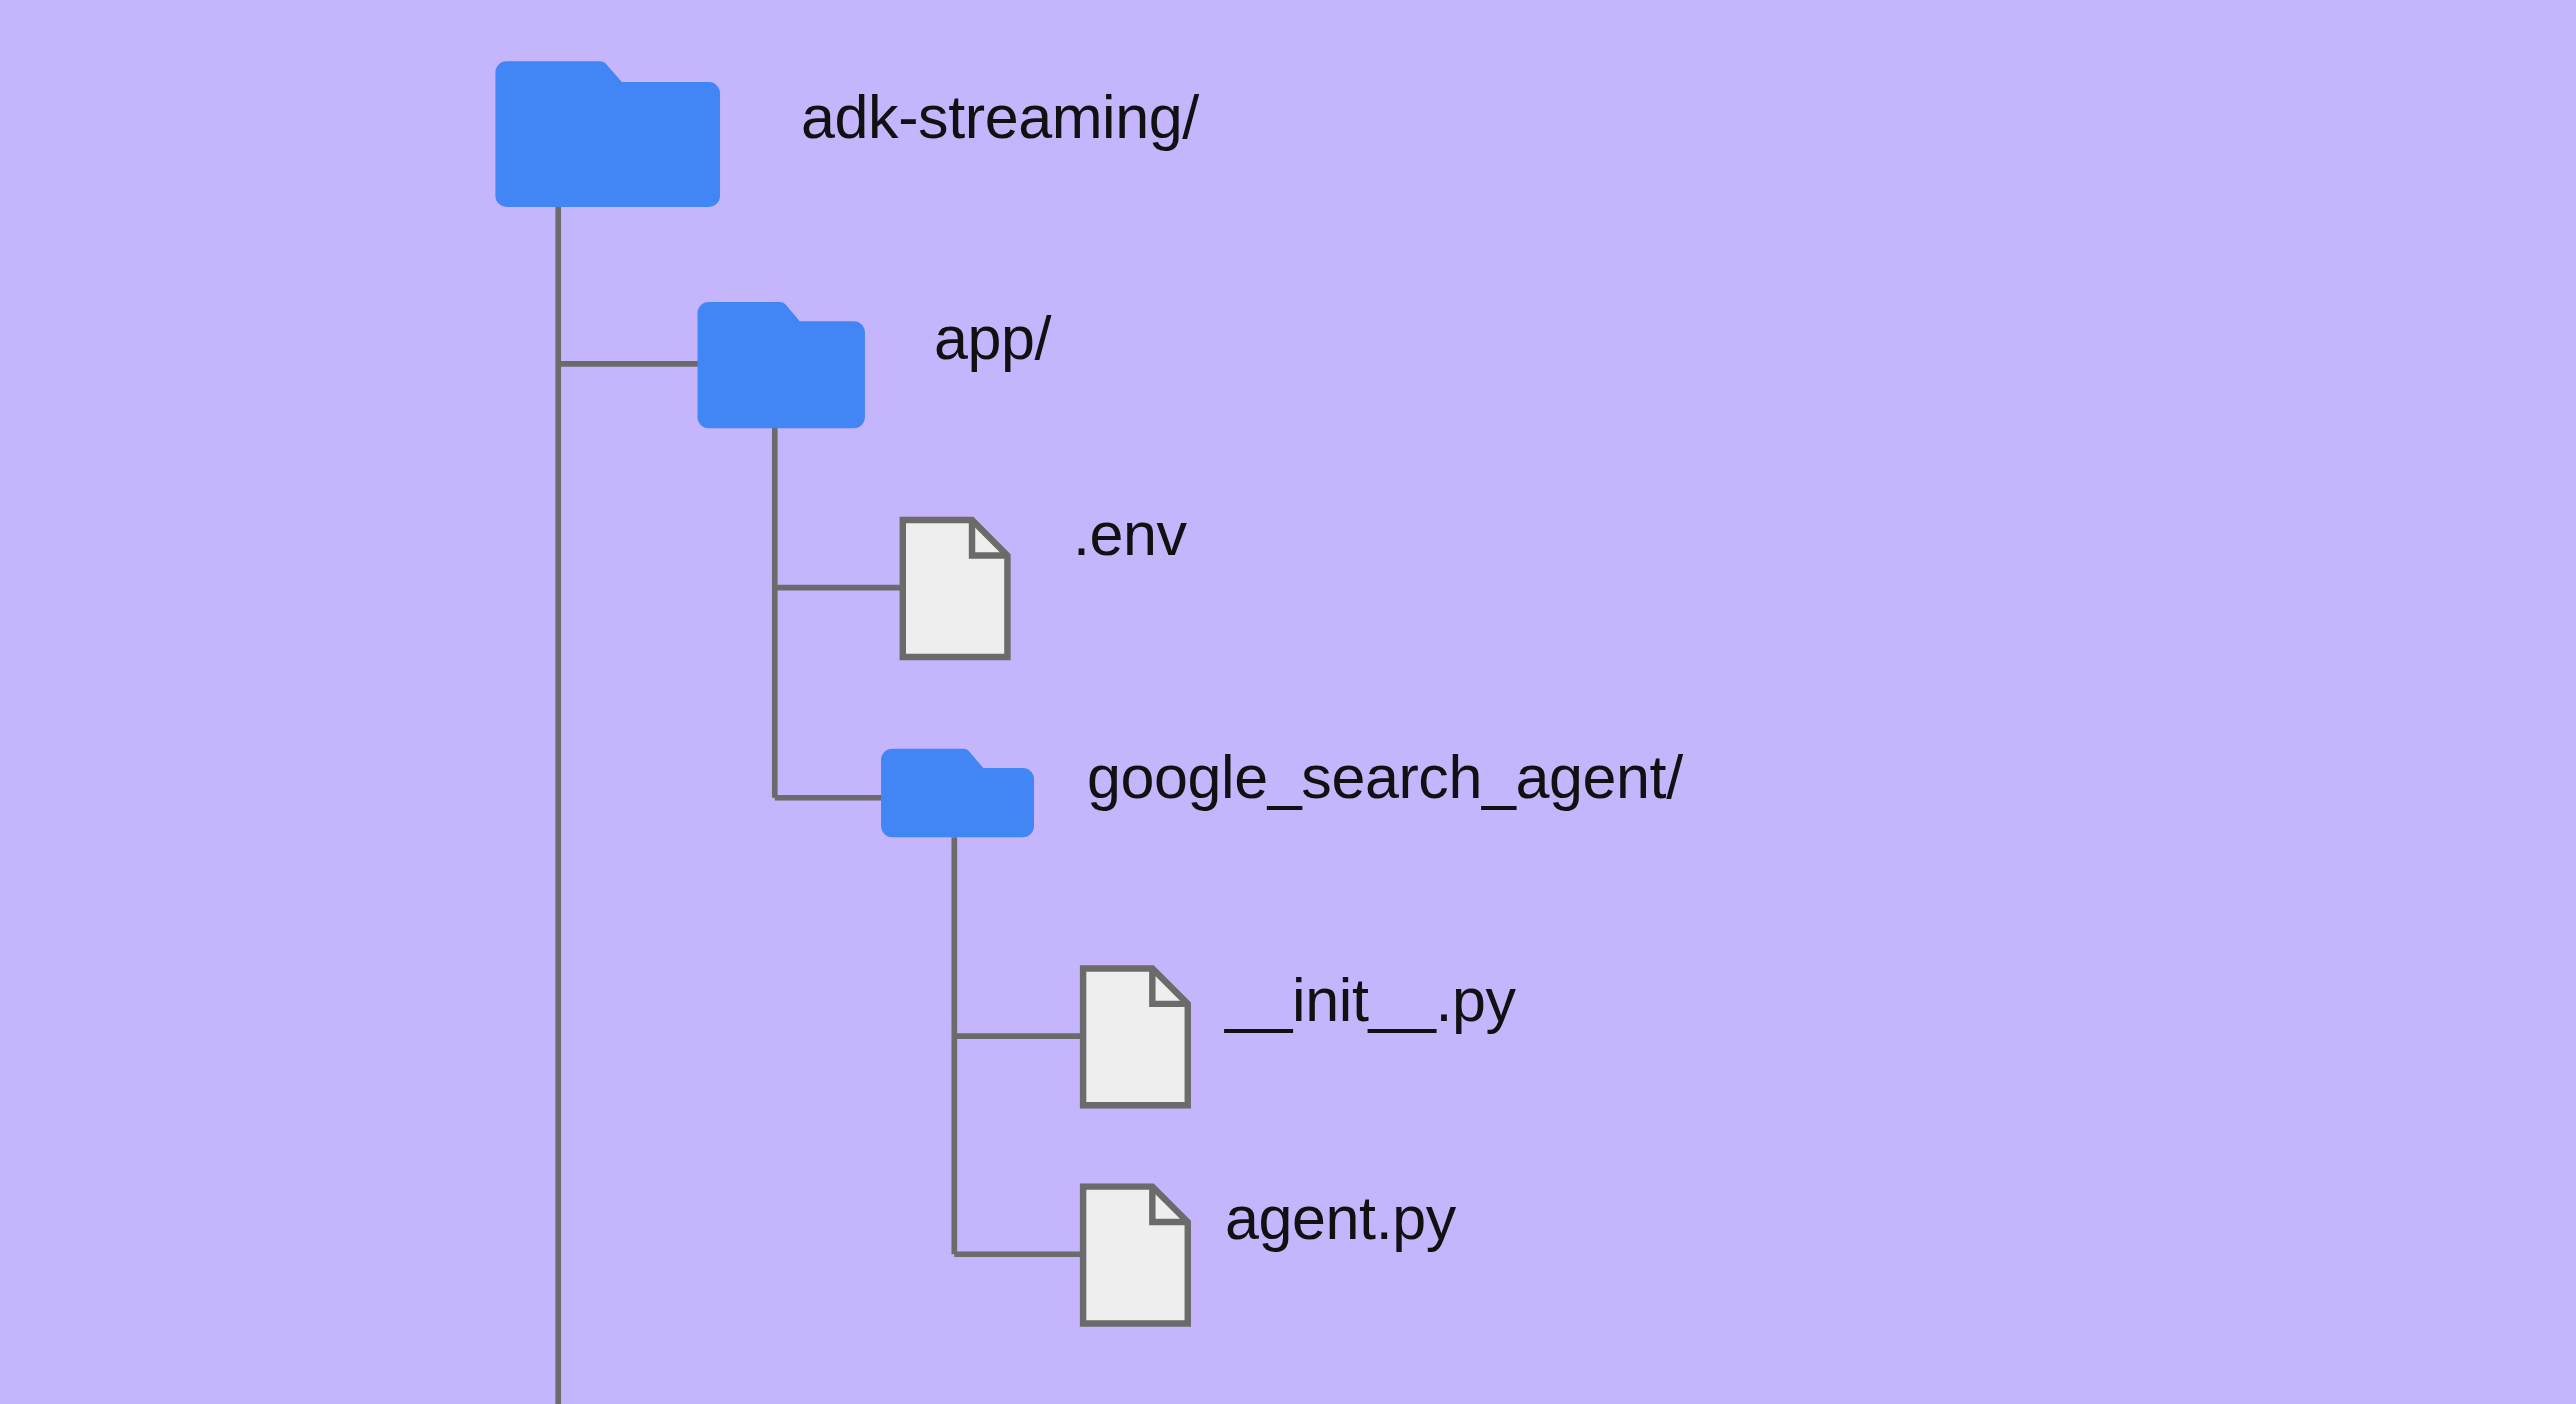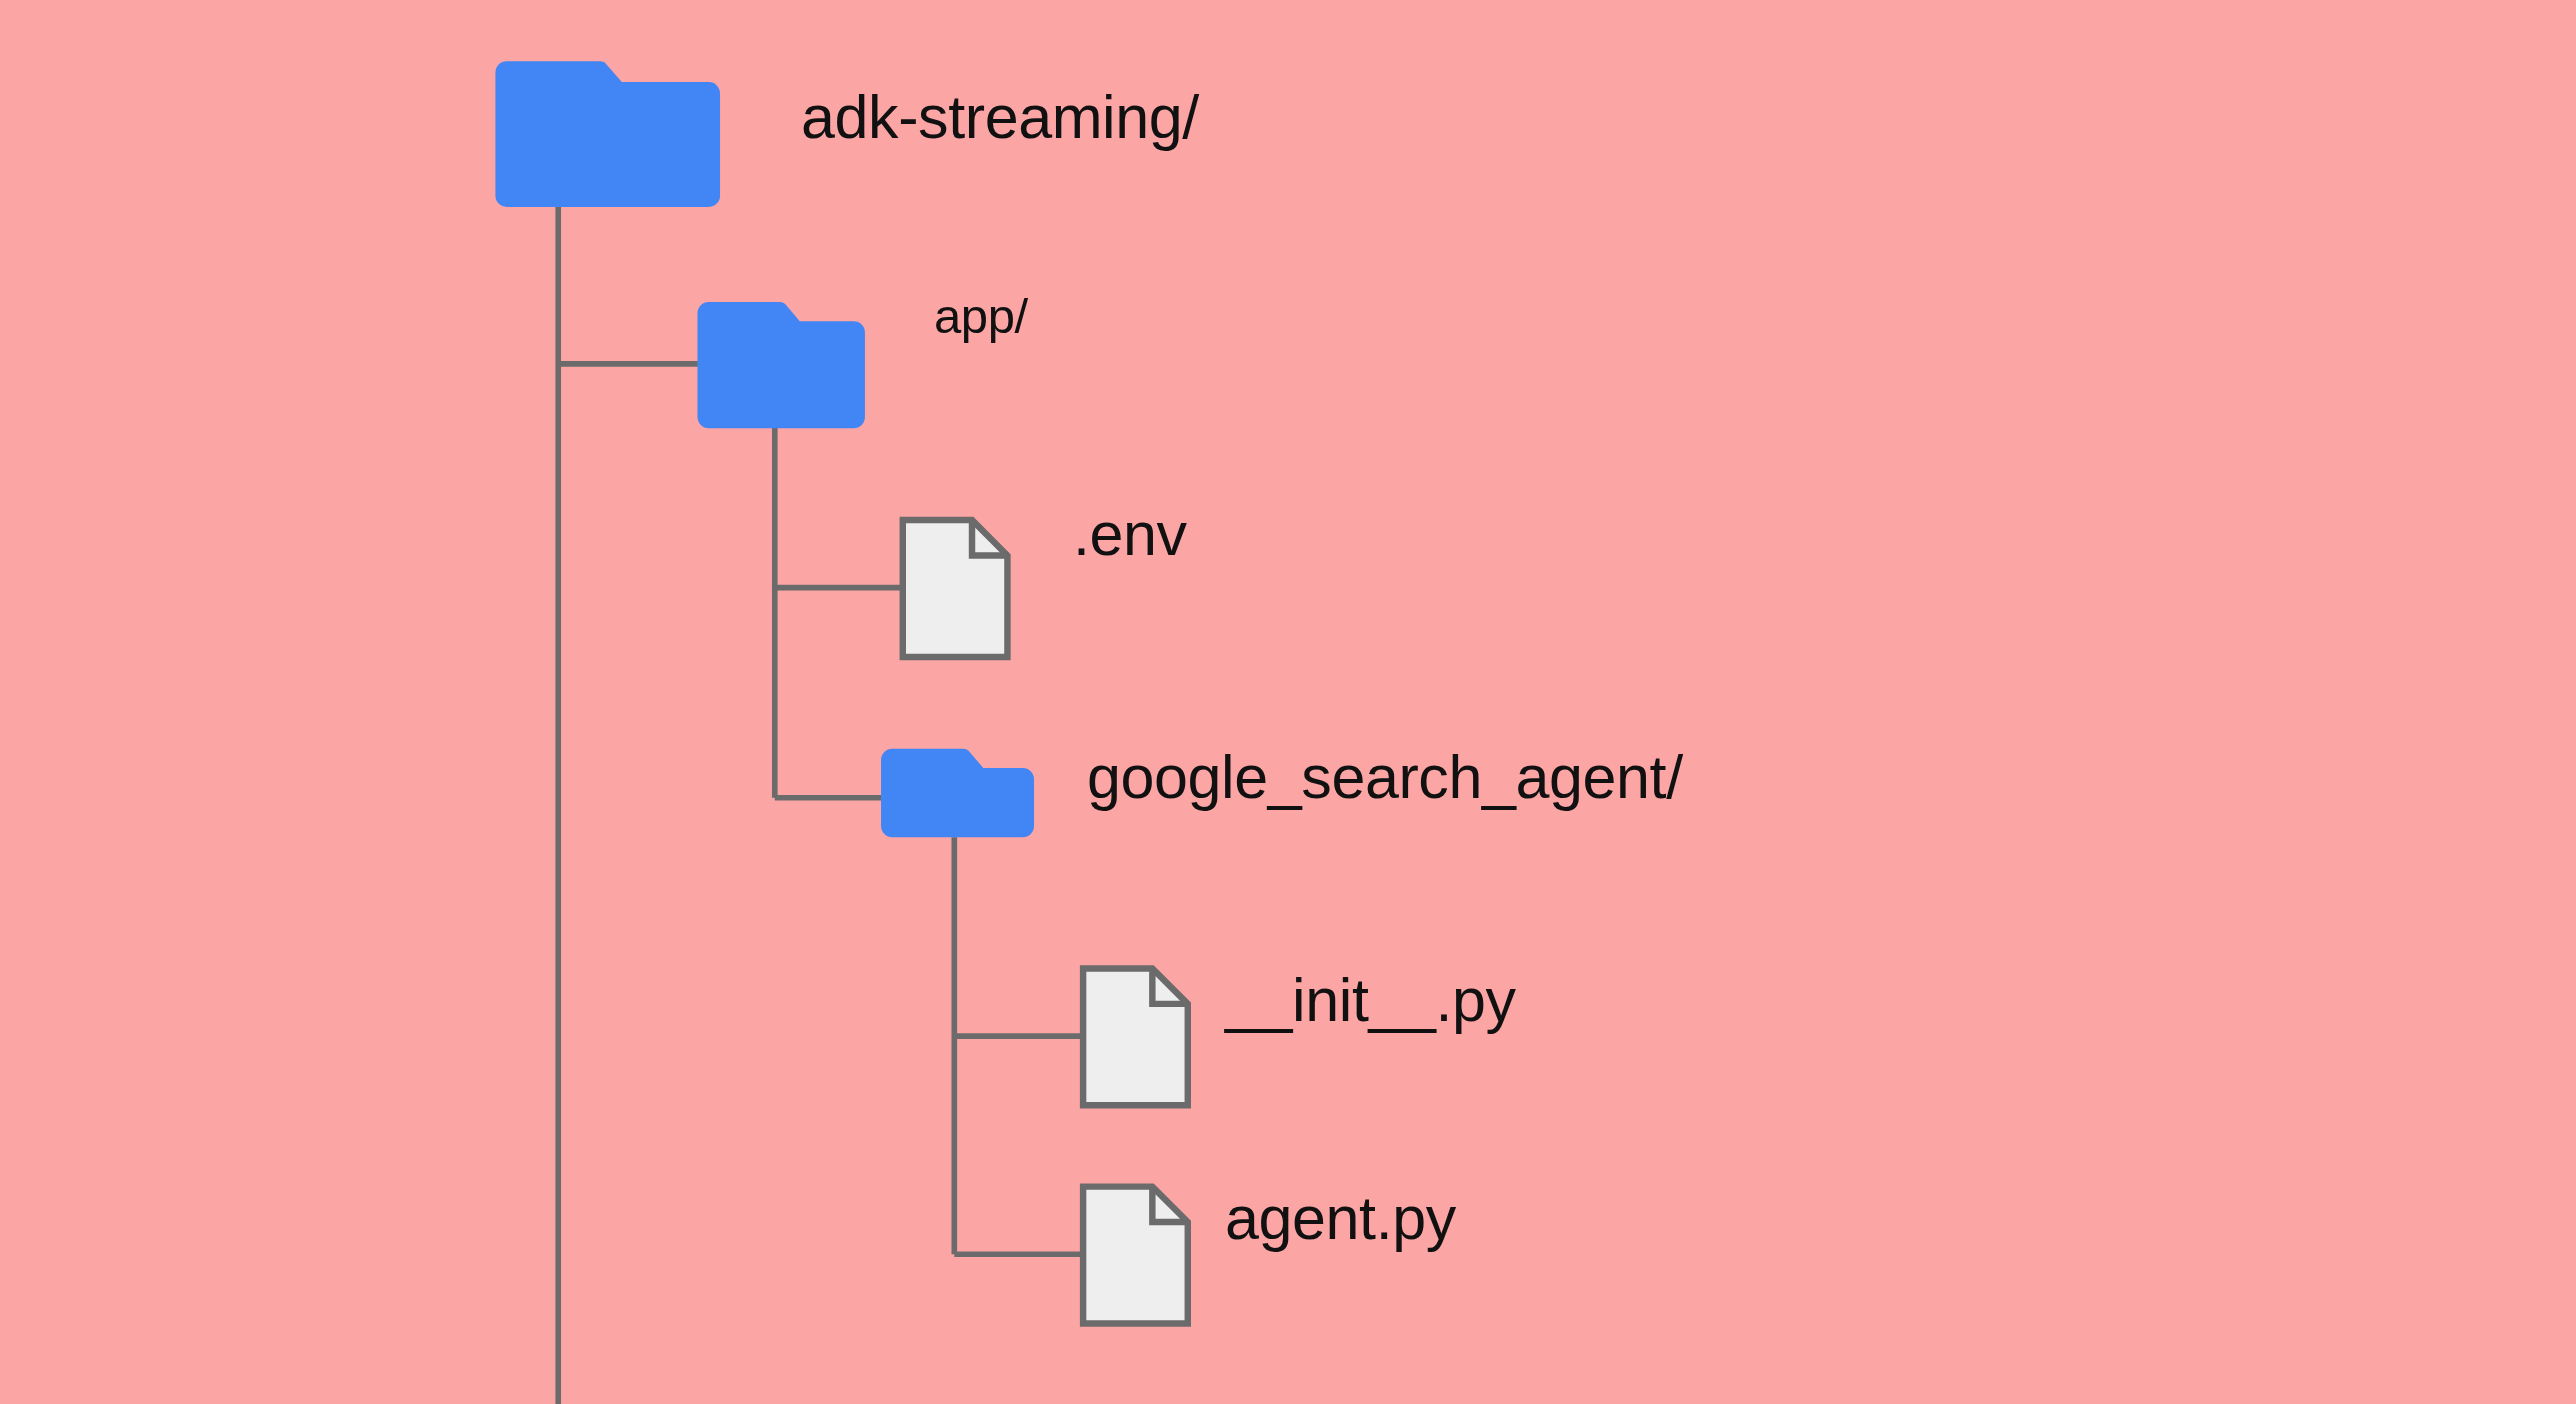--- a/index.html
+++ b/index.html
@@ -5,42 +5,42 @@
 <style>
   html, body {
     margin: 0;
     padding: 0;
     background: #ffffff;
   }
   #stage {
     position: relative;
     width: 2576px;
     height: 1404px;
-    background: #fca5a5;
+    background: #c4b5fd;
     overflow: hidden;
     font-family: "Liberation Sans", sans-serif;
   }
   #tree-svg {
     position: absolute;
     inset: 0;
     width: 2576px;
     height: 1404px;
     display: block;
   }
   .node-label {
     position: absolute;
     color: #111111;
     font-family: "Liberation Sans", sans-serif;
     font-weight: 400;
     white-space: nowrap;
     letter-spacing: -0.4px;
     line-height: 1;
   }
   .label-root      { left: 801px;  top: 87px;  font-size: 61px; }
-  .label-app       { left: 934px; top: 292px;  font-size: 49px; }
+  .label-app       { left: 934px; top: 308px;  font-size: 61px; }
   .label-env       { left: 1073px; top: 504px;  font-size: 61px; }
   .label-agentdir  { left: 1087px; top: 747px;  font-size: 61px; }
   .label-init      { left: 1225px; top: 970px; font-size: 61px; }
   .label-agentpy   { left: 1225px; top: 1188px; font-size: 61px; }
 </style>
 </head>
 <body>
 
 <div id="stage">
 

